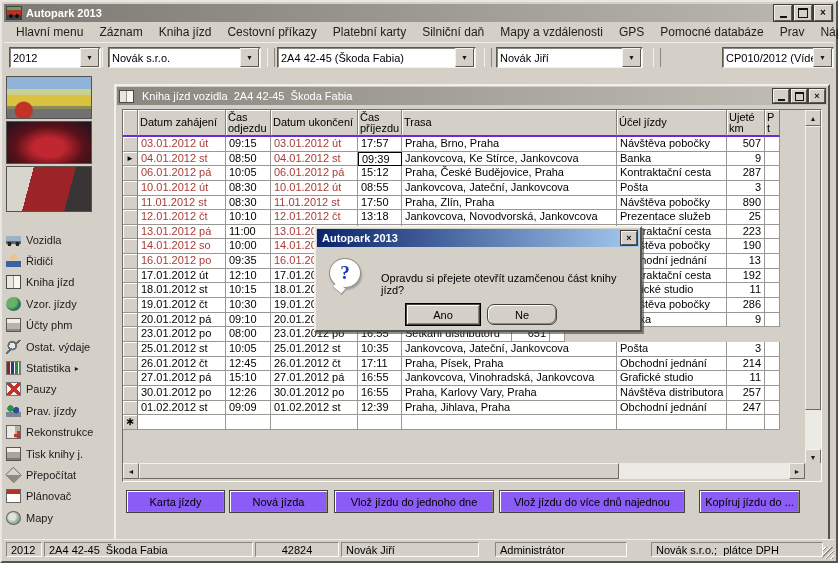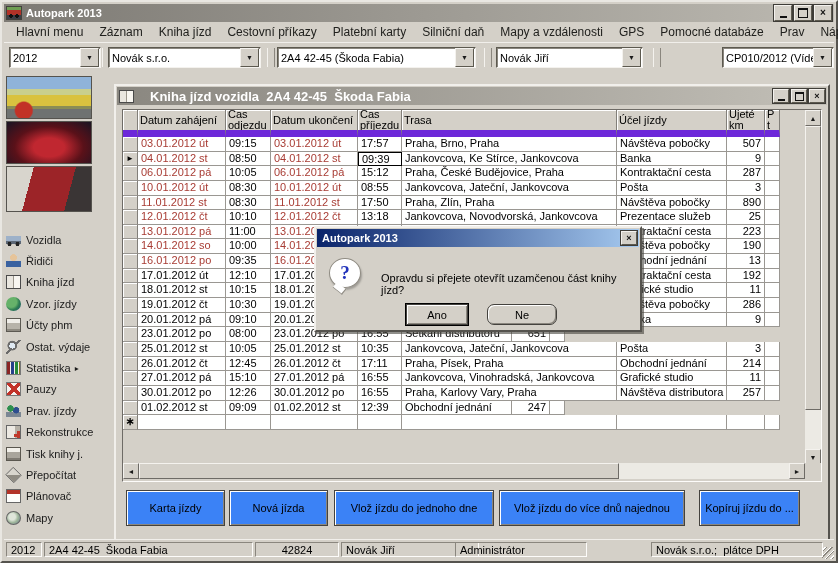--- a/index.html
+++ b/index.html
@@ -65,28 +65,28 @@
   .ic-tisk-knihy{background:linear-gradient(180deg,#f2f0ea 0 4px,#a9a59c 4px 10px,#7e7a72 10px);border:1px solid #5a574f;}
   .ic-prepocitat{background:linear-gradient(135deg,#d8d5cd 0 50%,#8f8b82 50%);border:1px solid #555;transform:rotate(45deg) scale(.8);}
   .ic-planovac{background:linear-gradient(180deg,#b23328 0 4px,#fdfdfb 4px);border:1px solid #666;}
   .ic-mapy{border-radius:50%;background:radial-gradient(circle at 40% 40%,#dfe5da 0 30%,#9fb69b 55%,#6b7d90);border:1px solid #666;}
 
   
   .child{position:absolute;left:112px;top:82px;width:716px;height:457px;background:#d4d0c8;
          border:2px solid;border-color:#f1efeb #55534e #55534e #f1efeb;box-sizing:border-box;}
   .child-titlebar{position:absolute;left:1px;top:1px;right:1px;height:18px;
          background:linear-gradient(90deg,#8a8780,#c2bfb7);display:flex;align-items:center;padding:0 2px;}
-  .child-title{color:#fff;font-weight:bold;font-size:13px;margin-left:16px;white-space:pre;}
+  .child-title{color:#fff;font-weight:normal;font-size:11px;margin-left:8px;white-space:pre;}
   .book{width:13px;height:11px;}
 
   
   .grid-outer{position:absolute;left:6px;top:23px;width:700px;height:373px;border:1px solid;border-color:#6e6b66 #fdfcfa #fdfcfa #6e6b66;background:#d4d0c8;box-sizing:border-box;}
   .grid-area{position:absolute;left:0;top:0;width:682px;height:355px;overflow:hidden;background:#d4d0c8;}
   .grid-header{display:flex;height:27px;}
-  .hcell{background:#d4d0c8;border-right:1px solid #827f79;border-bottom:7px solid #6d28d9;
+  .hcell{background:#d4d0c8;border-right:1px solid #827f79;border-bottom:2px solid #6d28d9;
          box-shadow:inset 1px 1px 0 #fff;box-sizing:border-box;display:flex;align-items:center;
          font-size:11px;line-height:11px;padding:1px 2px;overflow:hidden;color:#000;}
   .col-m{width:15px;flex:none}.col-d1{width:88px;flex:none}.col-t1{width:45px;flex:none}
   .col-d2{width:87px;flex:none}.col-t2{width:44px;flex:none}.col-tr{width:215px;flex:none}
   .col-uc{width:110px;flex:none}.col-km{width:38px;flex:none}.col-px{width:15px;flex:none}
   .grow{display:flex;height:14.65px;width:681px;}
   .cell{background:#fff;border-right:1px solid #9a9792;border-bottom:1px solid #9a9792;box-sizing:border-box;
         font-size:11px;line-height:13.6px;padding:0 3px;overflow:hidden;white-space:nowrap;color:#000;}
   .cell.marker{background:#d4d0c8;box-shadow:inset 1px 1px 0 #fff;border-right:1px solid #827f79;
         text-align:center;font-size:8px;line-height:13px;padding:0;color:#000;}
@@ -102,49 +102,49 @@
   .sbtn,.sthumb{background:#d4d0c8;border:1px solid;border-color:#f4f2ee #6e6b66 #6e6b66 #f4f2ee;box-sizing:border-box;
         display:flex;align-items:center;justify-content:center;font-size:7px;color:#1a1a1a;}
   .vscroll .sbtn{width:16px;height:16px;}
   .v-down{position:absolute;bottom:0;}
   .vthumb{position:absolute;top:16px;left:0;width:16px;height:284px;}
   .hscroll .sbtn{position:absolute;width:16px;height:16px;top:0;}
   .h-left{left:0}.h-right{right:0}
   .hthumb{position:absolute;top:0;left:16px;width:480px;height:16px;}
 
   
-  .abtn{position:absolute;top:404px;height:36px;background:#3b82f6;border:1px solid #44423e;
+  .abtn{position:absolute;top:404px;height:23px;background:#8b5cf6;border:1px solid #44423e;
         box-shadow:inset 1px 1px 0 #fff,inset -1px -1px 0 #8a867e;
         font:11px "Liberation Sans",sans-serif;color:#000;padding:4px;}
   .a1{left:10px;width:99px}.a2{left:113px;width:99px}.a3{left:218px;width:160px}.a4{left:383px;width:186px}.a5{left:583px;width:101px}
 
   
   .dialog{position:absolute;left:312px;top:224px;width:328px;height:106px;background:#d4d0c8;
         border:2px solid;border-color:#f1efeb #55534e #55534e #f1efeb;box-sizing:border-box;
         box-shadow:2px 2px 0 rgba(70,68,62,.6);z-index:100;}
   .dialog-titlebar{position:absolute;left:1px;top:1px;right:1px;height:18px;
         background:linear-gradient(90deg,#0a246a,#a6caf0);display:flex;align-items:center;padding:0 2px;}
   .dialog-title{color:#fff;font-weight:bold;font-size:11px;margin-left:3px;}
   .qicon{position:absolute;left:13px;top:30px;width:30px;height:28px;background:#fff;border:1px solid #8f8b82;
         border-radius:50%;box-shadow:1px 2px 2px rgba(0,0,0,.25);}
   .qmark{display:block;text-align:center;font:bold 19px "Liberation Serif",serif;color:#2233bb;line-height:27px;}
   .qtail{position:absolute;left:5px;bottom:-6px;width:8px;height:8px;background:#fff;
         border-right:1px solid #8f8b82;border-bottom:1px solid #8f8b82;transform:skewX(30deg) rotate(55deg);}
   .dialog-msg{position:absolute;left:65px;top:44px;right:8px;font-size:11px;color:#000;}
   .dbtn{position:absolute;top:76px;height:21px;background:#d4d0c8;border:1px solid #44423e;
         box-shadow:inset 1px 1px 0 #fff,inset -1px -1px 0 #8a867e;font:11px "Liberation Sans",sans-serif;padding:0;}
-  .d-yes{left:90px;width:62px;outline:1px solid #000;}
+  .d-yes{left:90px;width:74px;outline:1px solid #000;}
   .d-no{left:171px;width:70px;border-radius:7px;}
 
   
   .statusbar{position:absolute;left:2px;right:2px;bottom:2px;height:19px;background:#d4d0c8;border-top:1px solid #f1efeb;}
   .spanel{position:absolute;top:2px;height:15px;border:1px solid;border-color:#8a867e #fdfcfa #fdfcfa #8a867e;
         font-size:11px;line-height:14px;padding:0 4px;box-sizing:border-box;white-space:pre;overflow:hidden;}
   .s1{left:2px;width:36px}.s2{left:40px;width:209px}.s3{left:251px;width:84px;text-align:center}
-  .s4{left:337px;width:138px}.s5{left:451px;width:132px}.s6{left:647px;width:172px}
+  .s4{left:337px;width:138px}.s5{left:491px;width:132px}.s6{left:647px;width:172px}
   .grip{position:absolute;right:0;bottom:0;width:12px;height:12px;
         background:repeating-linear-gradient(135deg,transparent 0 2px,#fff 2px 3px,#8a867e 3px 4px);}
 </style>
 </head>
 <body>
 
 <div class="app">
 
   <div class="titlebar">
     <span class="app-icon"></span>
@@ -507,20 +507,21 @@
     <div class="cell col-uc" data-field="purpose">Návštěva distributora</div>
     <div class="cell col-km num" data-field="km">257</div>
     <div class="cell col-px"></div>
   </div>
             <div class="grow">
     <div class="cell col-m marker"></div>
     <div class="cell col-d1" data-field="d1">01.02.2012 st</div>
     <div class="cell col-t1" data-field="t1">09:09</div>
     <div class="cell col-d2" data-field="d2">01.02.2012 st</div>
     <div class="cell col-t2" data-field="t2">12:39</div>
+    <div class="cell col-tr" data-field="route">Praha, Jihlava, Praha</div>
     <div class="cell col-uc" data-field="purpose">Obchodní jednání</div>
     <div class="cell col-km num" data-field="km">247</div>
     <div class="cell col-px"></div>
   </div>
             <div class="grow newrow">
     <div class="cell col-m marker">∗</div>
     <div class="cell col-d1" data-field="d1"></div>
     <div class="cell col-t1" data-field="t1"></div>
     <div class="cell col-d2" data-field="d2"></div>
     <div class="cell col-t2" data-field="t2"></div>

